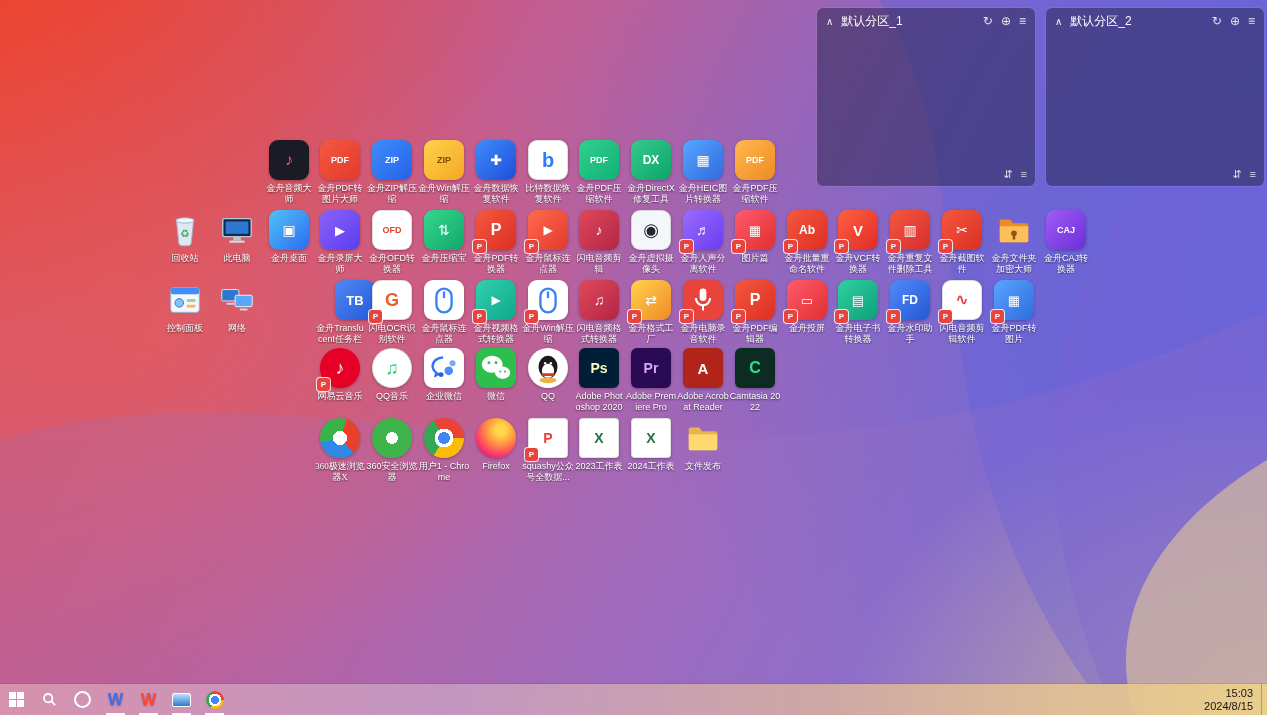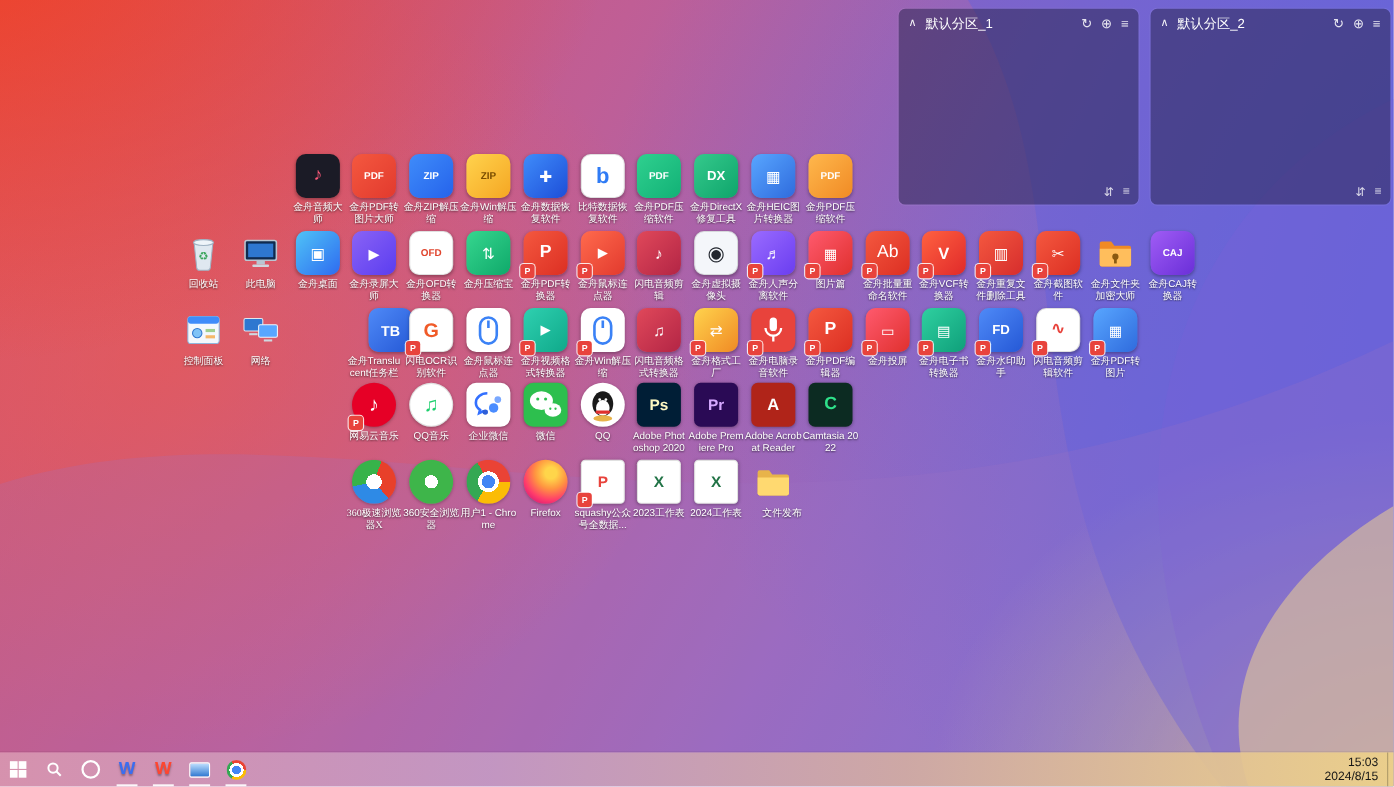--- a/index.html
+++ b/index.html
@@ -237,21 +237,21 @@
     </div>
     <div class="dicon" style="left: 729px; top: 210px;">
       <div class="tile" style="background: linear-gradient(135deg, rgb(255, 90, 110), rgb(224, 48, 46));">
         <span class="glyph" style="color: rgb(255, 255, 255); font-size: 13px;">▦</span>
         <span class="pbadge">P</span>
       </div>
       <div class="dlabel">图片篇</div>
     </div>
     <div class="dicon" style="left: 781px; top: 210px;">
       <div class="tile" style="background: linear-gradient(135deg, rgb(244, 88, 63), rgb(220, 47, 35));">
-        <span class="glyph" style="color: rgb(255, 255, 255); font-size: 16px; font-weight: 400;">Ab</span>
+        <span class="glyph" style="color: rgb(255, 255, 255); font-size: 12px; font-weight: 700;">Ab</span>
         <span class="pbadge">P</span>
       </div>
       <div class="dlabel">金舟批量重命名软件</div>
     </div>
     <div class="dicon" style="left: 832px; top: 210px;">
       <div class="tile" style="background: linear-gradient(135deg, rgb(255, 97, 64), rgb(224, 42, 42));">
         <span class="glyph" style="color: rgb(255, 255, 255); font-size: 15px; font-weight: 700;">V</span>
         <span class="pbadge">P</span>
       </div>
       <div class="dlabel">金舟VCF转换器</div>
@@ -518,21 +518,21 @@
         <span class="glyph" style="color: rgb(33, 115, 70); font-size: 14px; font-weight: 700;">X</span>
       </div>
       <div class="dlabel">2023工作表</div>
     </div>
     <div class="dicon" style="left: 625px; top: 418px;">
       <div class="tile light" style="background: rgb(255, 255, 255); border-radius: 4px;">
         <span class="glyph" style="color: rgb(33, 115, 70); font-size: 14px; font-weight: 700;">X</span>
       </div>
       <div class="dlabel">2024工作表</div>
     </div>
-    <div class="dicon" style="left: 677px; top: 418px; text-align: right;">
+    <div class="dicon" style="left: 677px; top: 418px;">
       <div class="tile k-folder flat">
         <svg viewBox="0 0 40 40">
       <path d="M5 11a2 2 0 0 1 2-2h9l3 4h14a2 2 0 0 1 2 2v16a2 2 0 0 1-2 2H7a2 2 0 0 1-2-2Z" fill="#e8b34a"></path>
       <path d="M5 16h30v15a2 2 0 0 1-2 2H7a2 2 0 0 1-2-2Z" fill="#ffd970"></path>
       </svg>
       </div>
       <div class="dlabel">文件发布</div>
     </div>
   </div>
 

